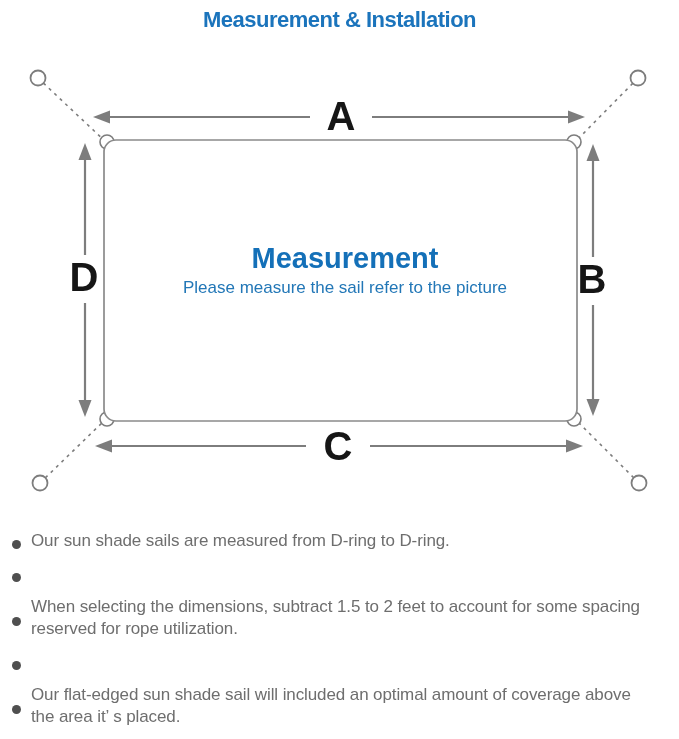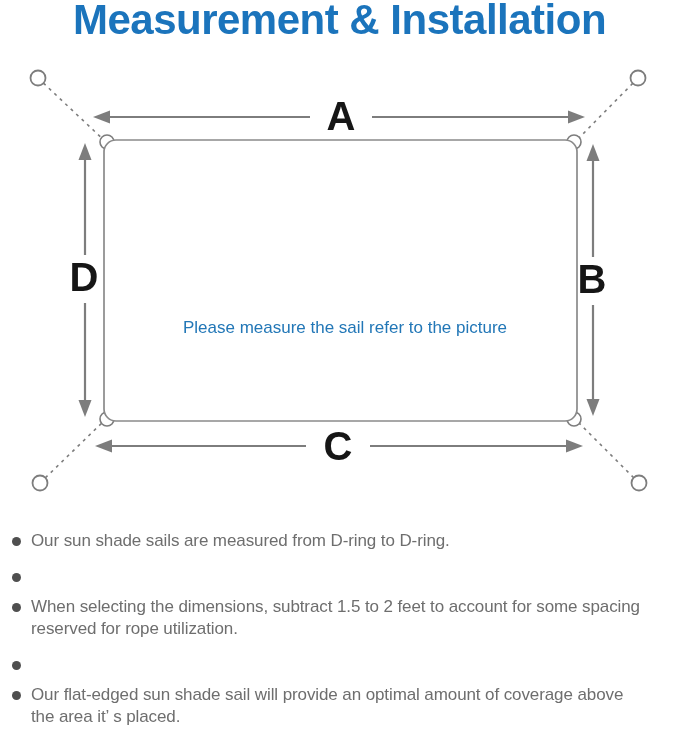--- a/index.html
+++ b/index.html
@@ -18,21 +18,21 @@
     background: #ffffff;
   }
   
   .header {
     height: 60px;
     text-align: center;
   }
   .header h1 {
     margin: 0;
     padding-top: 2px;
-    font-size: 42px;
+    font-size: 22px;
     line-height: 36px;
     font-weight: 700;
     letter-spacing: -0.5px;
     color: #1b74bc;
   }
   
   .diagram {
     position: relative;
     width: 679px;
     height: 460px;
@@ -66,29 +66,28 @@
   }
   .center-sub {
     position: absolute;
     left: 345px;
     top: 228px;
     transform: translate(-50%, -50%);
     font-size: 17px;
     font-weight: 400;
     color: #2277b7;
     white-space: nowrap;
-    margin-top: 40px;
   }
   
   .notes {
     padding: 10px 0 0 12px;
   }
   .note {
     display: flex;
-    align-items: flex-start;
+    align-items: center;
     margin-bottom: 14px;
   }
   .dot {
     width: 9px;
     height: 9px;
     border-radius: 50%;
     background: #4f4f4f;
     margin: 7px 10px 0 0;
     flex: 0 0 auto;
   }
@@ -162,20 +161,21 @@
         <line x1="593" y1="245" x2="593" y2="340"></line>
         <polygon points="593,356 586.5,339 599.5,339" stroke="none"></polygon>
       </g>
     </svg>
 
     <div class="dim-label label-a">A</div>
     <div class="dim-label label-b">B</div>
     <div class="dim-label label-c">C</div>
     <div class="dim-label label-d">D</div>
 
+    <div class="center-heading">Measurement</div>
     <div class="center-sub">Please measure the sail refer to the picture</div>
   </div>
 
   <div class="notes">
     <div class="note">
       <span class="dot"></span>
       <span class="note-text">Our sun shade sails are measured from D-ring to D-ring.</span>
     </div>
     <div class="note">
       <span class="dot"></span>
@@ -183,18 +183,18 @@
     <div class="note">
       <span class="dot"></span>
       <span class="note-text">When selecting the dimensions, subtract 1.5 to 2 feet to account for some spacing
 reserved for rope utilization.</span>
     </div>
     <div class="note">
       <span class="dot"></span>
     </div>
     <div class="note">
       <span class="dot"></span>
-      <span class="note-text">Our flat-edged sun shade sail will provide an optimal amount of coverage above
+      <span class="note-text">Our flat-edged sun shade sail will included an optimal amount of coverage above
 the area it’ s placed.</span>
     </div>
   </div>
 
 </div>
 
 </body></html>

